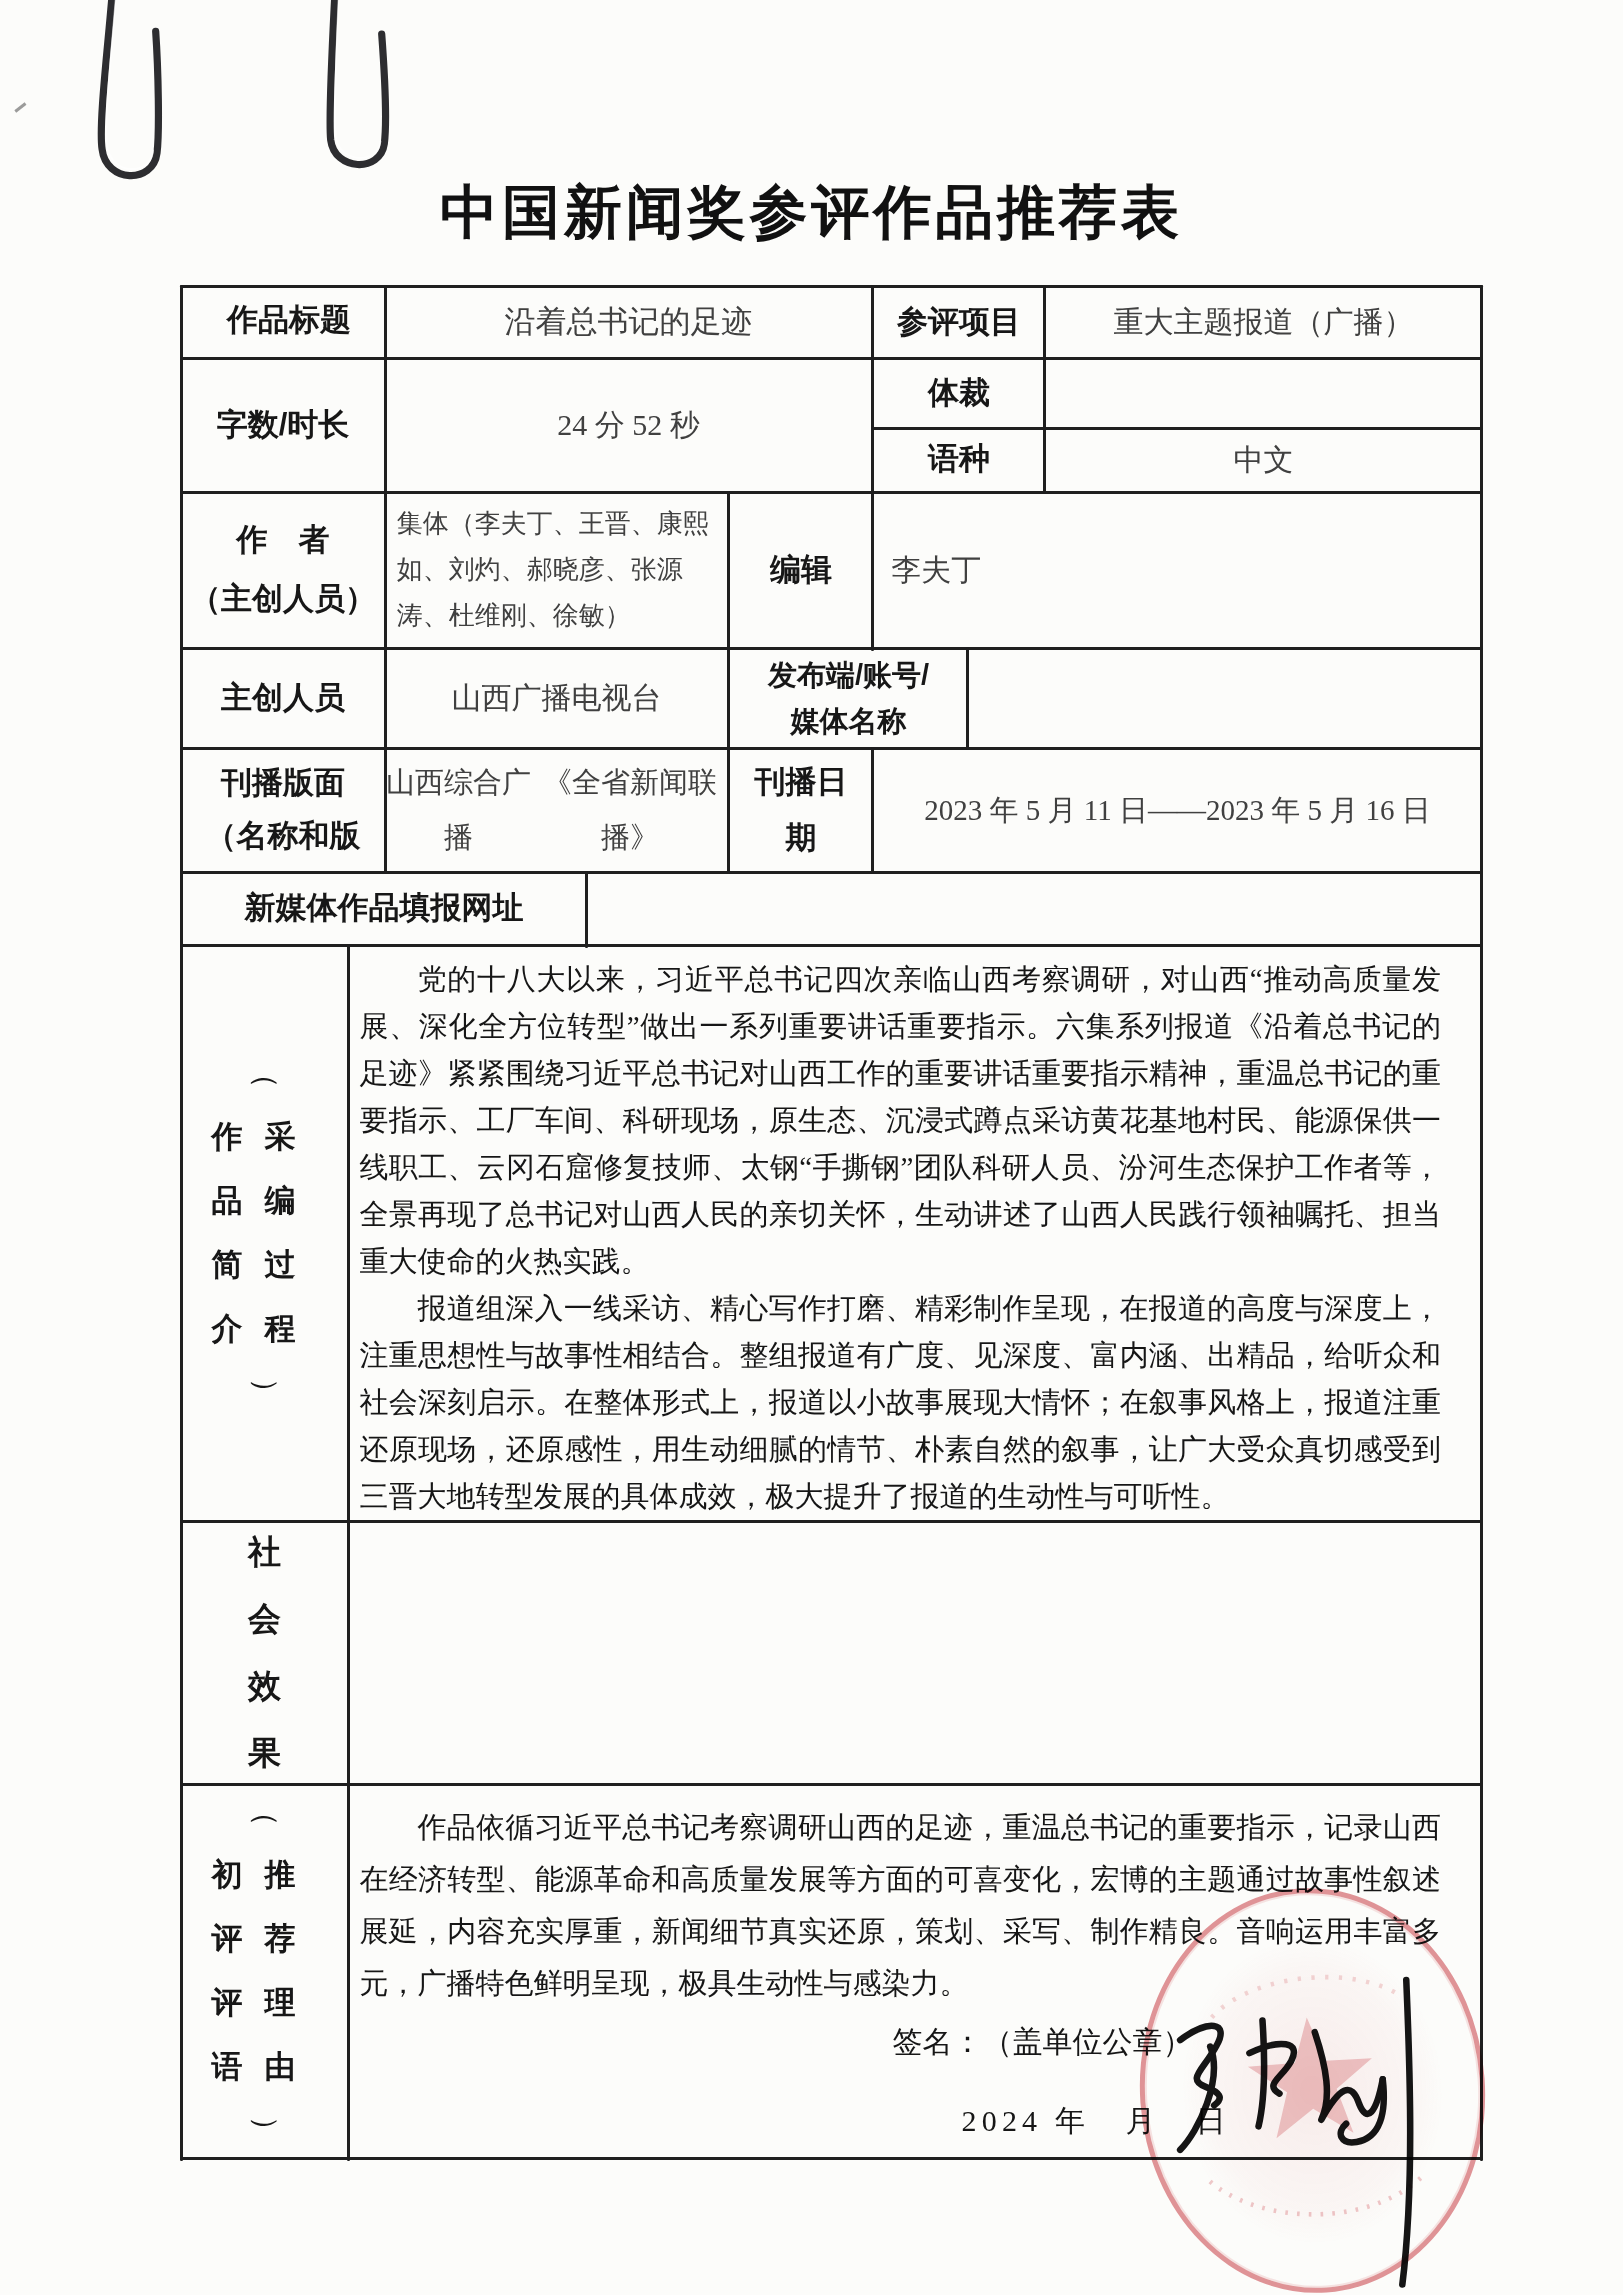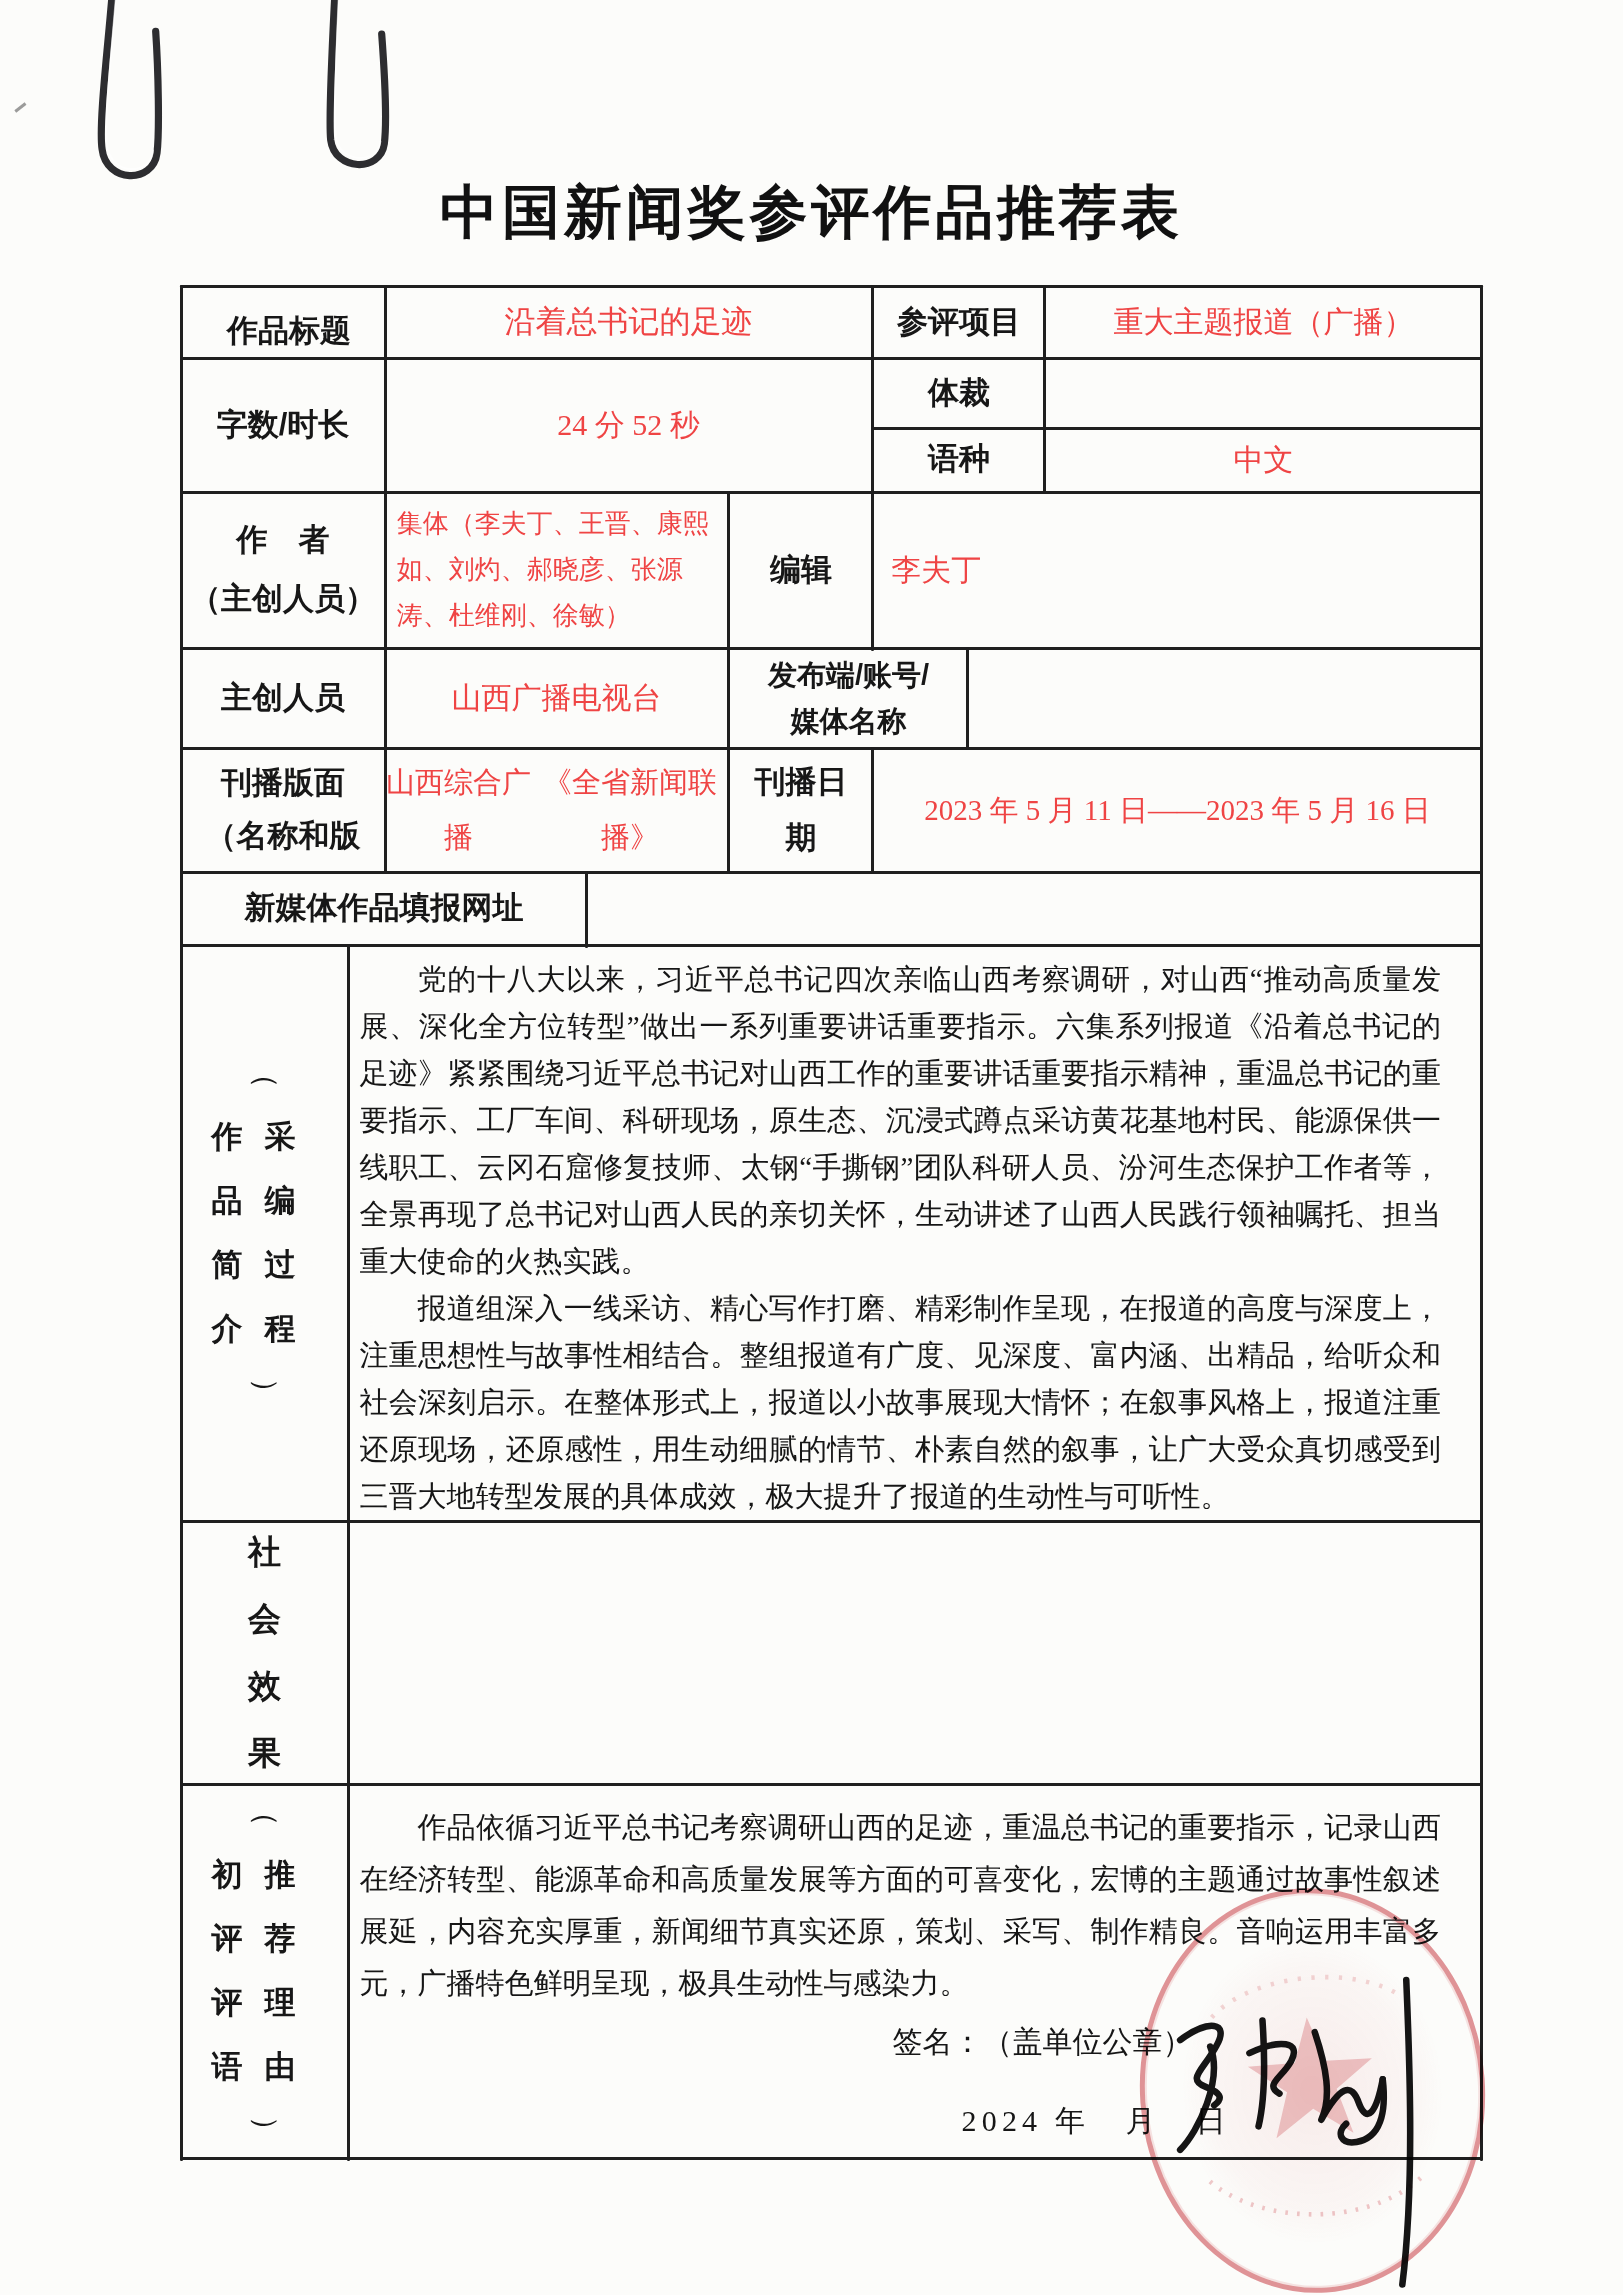--- a/index.html
+++ b/index.html
@@ -26,21 +26,21 @@
   .vl{width:3.3px;}
   
   .cell{
     position:absolute;display:flex;align-items:center;justify-content:center;
     text-align:center;box-sizing:border-box;line-height:1.45;
   }
   .lab{
     font-family:"Liberation Sans","DejaVu Sans",sans-serif;
     font-weight:700;font-size:31px;color:#171717;
   }
-  .val{font-size:30px;color:#ef4444;}
+  .val{font-size:30px;color:#404040;}
   .left{justify-content:flex-start;text-align:left;}
   
   .vlabel{
     position:absolute;display:flex;flex-direction:column;
     align-items:center;justify-content:center;box-sizing:border-box;
     font-family:"Liberation Sans","DejaVu Sans",sans-serif;
     font-weight:700;font-size:31px;color:#171717;
   }
   .vlabel > div{margin:11px 0;}
   .vpair{letter-spacing:22px;margin-right:-22px;}
@@ -107,21 +107,21 @@
   <div class="vl" style="left:384px;top:285px;height:587px;"></div>
   <div class="vl" style="left:871px;top:285px;height:209px;"></div>
   <div class="vl" style="left:1043px;top:285px;height:209px;"></div>
   <div class="vl" style="left:727px;top:491px;height:383px;"></div>
   <div class="vl" style="left:871px;top:491px;height:160px;"></div>
   <div class="vl" style="left:871px;top:747px;height:127px;"></div>
   <div class="vl" style="left:966px;top:647px;height:103px;"></div>
   <div class="vl" style="left:585px;top:871px;height:77px;"></div>
   <div class="vl" style="left:347px;top:944px;height:1217px;"></div>
 
-  <div class="cell lab" style="left:181px;top:295px;width:204px;height:72px;padding-left:12px;">作品标题</div>
+  <div class="cell lab" style="left:181px;top:284px;width:204px;height:72px;padding-left:12px;">作品标题</div>
   <div class="cell val" style="left:385px;top:286px;width:487px;height:72px;font-size:31px;">沿着总书记的足迹</div>
   <div class="cell lab" style="left:873px;top:286px;width:172px;height:72px;">参评项目</div>
   <div class="cell val" style="left:1045px;top:286px;width:437px;height:72px;">重大主题报道（广播）</div>
 
   <div class="cell lab" style="left:181px;top:358px;width:204px;height:134px;">字数/时长</div>
   <div class="cell val" style="left:385px;top:358px;width:487px;height:134px;">24 分 52 秒</div>
   <div class="cell lab" style="left:873px;top:358px;width:172px;height:71px;">体裁</div>
   <div class="cell lab" style="left:873px;top:428px;width:172px;height:63px;">语种</div>
   <div class="cell val" style="left:1045px;top:428px;width:437px;height:63px;">中文</div>
 

